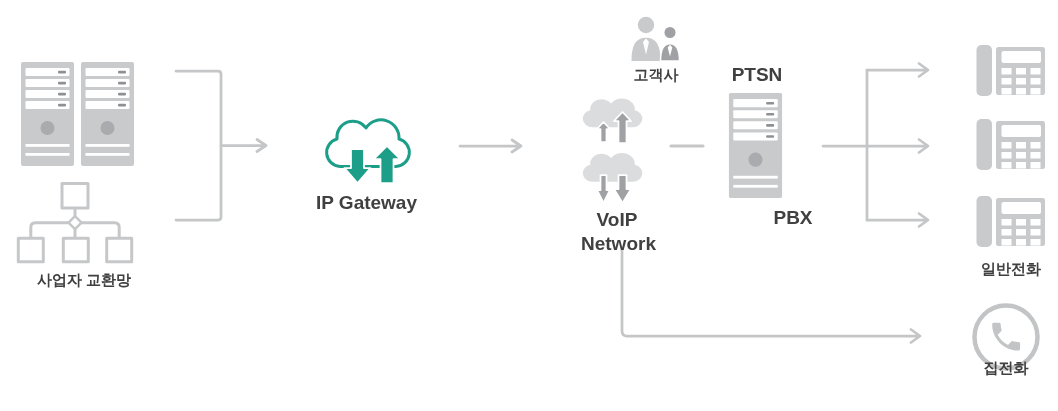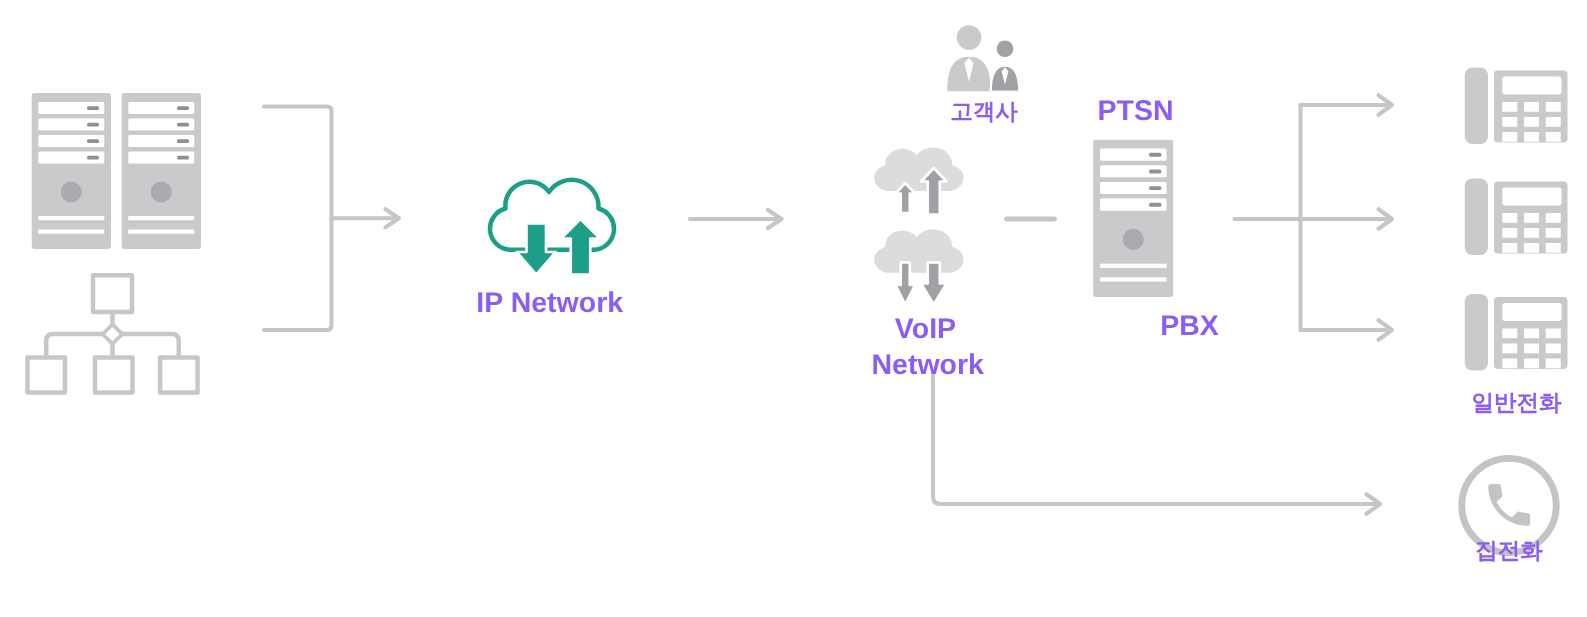--- a/index.html
+++ b/index.html
@@ -1,19 +1,19 @@
 <!DOCTYPE html>
 <html><head>
 <meta charset="utf-8">
 <style>
   html,body{margin:0;padding:0;background:#fff;}
   .canvas{position:relative;width:1058px;height:411px;background:#ffffff;overflow:hidden;
           font-family:"Liberation Sans",sans-serif;}
   .abs{position:absolute;}
-  .label{position:absolute;text-align:center;font-weight:700;font-size:15px;color:#8b5cf6;line-height:1.25;}
+  .label{position:absolute;text-align:center;font-weight:700;font-size:15px;color:#404040;line-height:1.25;}
   .label.en{font-size:19px;}
   svg{display:block;}
 </style>
 </head>
 <body>
 
 <div class="canvas">
 
   <svg width="0" height="0" style="position:absolute" aria-hidden="true">
     <defs>
@@ -74,29 +74,30 @@
       <path d="M61,28 V58"></path>
       <path d="M16.8,58 V47.5 Q16.8,42.7 21.5,42.7 H100.5 Q105.2,42.7 105.2,47.5 V58"></path>
       <rect x="48" y="3.5" width="26" height="24.5" fill="#fff"></rect>
       <rect x="4.3" y="58.3" width="25" height="23.4" fill="#fff"></rect>
       <rect x="49.3" y="58.3" width="25" height="23.4" fill="#fff"></rect>
       <rect x="92.7" y="58.3" width="25" height="23.4" fill="#fff"></rect>
       <polygon points="61,36.2 67.5,42.7 61,49.2 54.5,42.7" fill="#fff" stroke-width="2.5"></polygon>
     </g>
   </svg>
 
+  <div class="label" style="left:14px;top:271px;width:140px">사업자 교환망</div>
 
   <svg class="abs" style="left:320px;top:112px" width="96" height="75" viewBox="0 0 96 75">
     <path d="M20,54.5 A14,14 0 0 1 17,27 A16,16 0 0 1 46,16 A18,18 0 0 1 79,27 A14,14 0 0 1 76,54.5 Z" fill="#fff" stroke="#1d9e88" stroke-width="3" stroke-linejoin="round"></path>
     <g fill="#1d9e88" stroke="#fff" stroke-width="1.75" stroke-linejoin="round">
       <polygon points="31,37 44,37 44,56 50.5,56 37.5,71 24.5,56 31,56"></polygon>
       <polygon points="67,34 80,47 73.5,47 73.5,71 60.5,71 60.5,47 54,47"></polygon>
     </g>
   </svg>
-  <div class="label en" style="left:314px;top:191px;width:105px">IP Network</div>
+  <div class="label en" style="left:314px;top:191px;width:105px">IP Gateway</div>
 
   <svg class="abs" style="left:630px;top:15px" width="52" height="46" viewBox="0 0 52 46">
     <g fill="#c9cacc">
       <circle cx="16" cy="10" r="8.2"></circle>
       <path d="M1.5,46 C1.5,30.5 5.5,22.8 16,22.8 C26.5,22.8 30.5,30.5 30.5,46 Z"></path>
     </g>
     <polygon points="16,23.5 19,27 16,39.5 13,27" fill="#fff"></polygon>
     <g fill="#9fa1a4">
       <circle cx="40" cy="17.5" r="6.3" stroke="#fff" stroke-width="1.5"></circle>
       <path d="M30.5,46 C30.5,34.5 33.7,28.8 40,28.8 C46.3,28.8 49.5,34.5 49.5,46 Z" stroke="#fff" stroke-width="1.5"></path>

